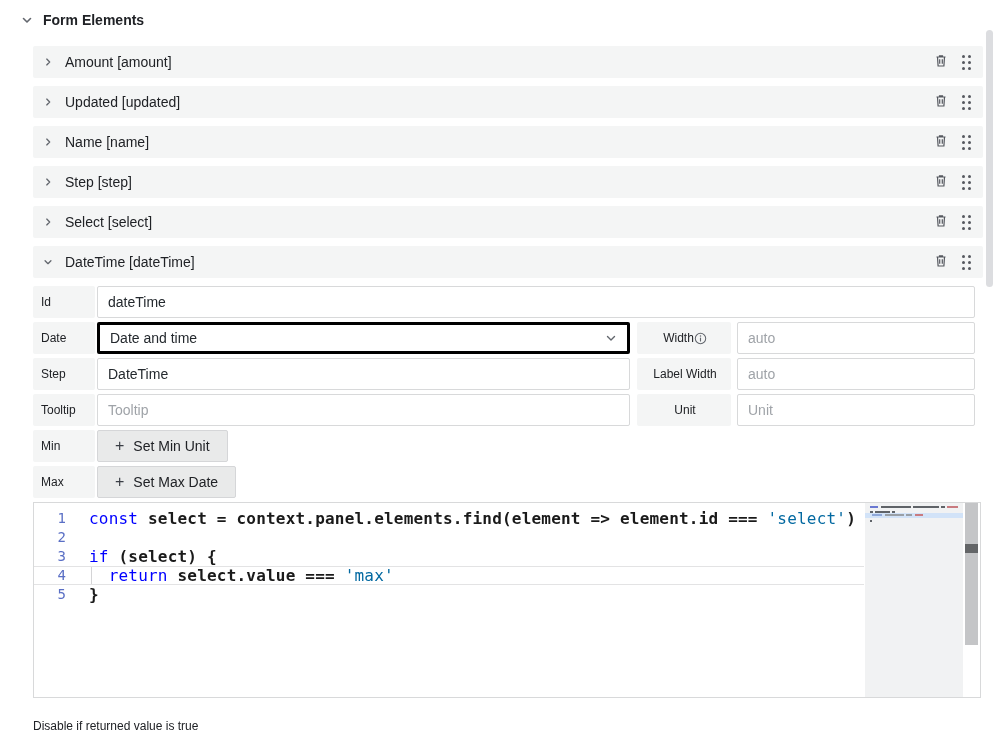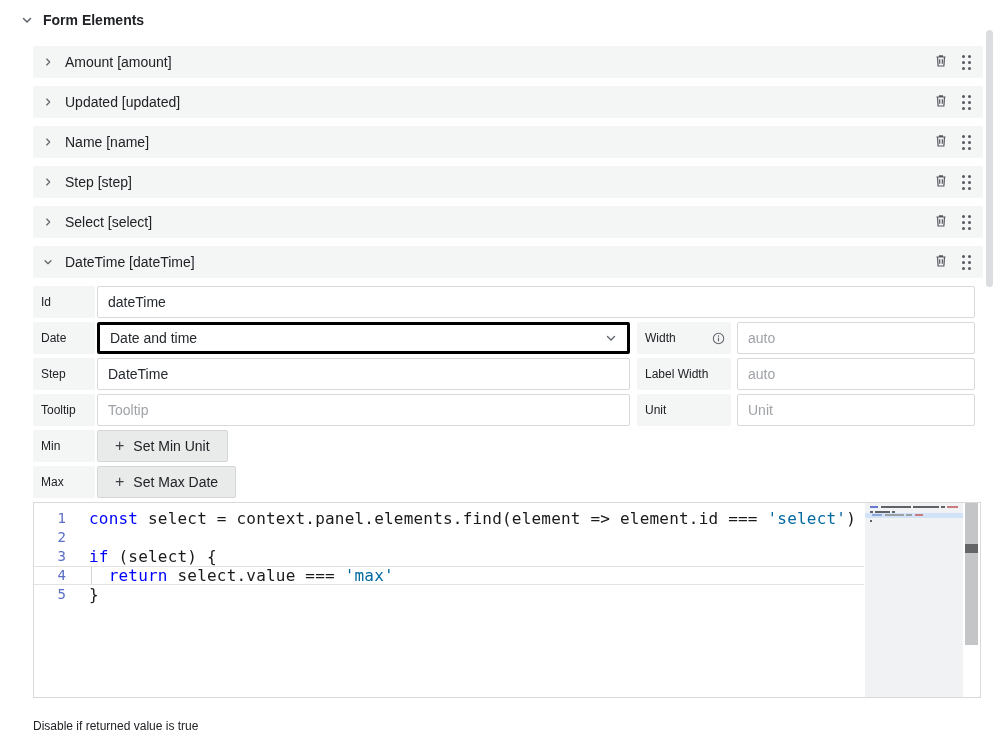--- a/index.html
+++ b/index.html
@@ -21,21 +21,21 @@
   .row-actions { margin-left: auto; display: flex; align-items: center; gap: 14px; color: #55585f; }
   .dots { display: grid; grid-template-columns: repeat(2, 3px); grid-template-rows: repeat(3, 3px); gap: 3px; }
   .dots i { width: 3px; height: 3px; border-radius: 50%; background: #55585f; }
 
   .fr { display: flex; height: 32px; margin-bottom: 4px; width: 942px; }
   .fl {
     width: 62px; background: #f4f5f5; display: flex; align-items: center;
     padding: 0 6px 0 8px; font-size: 12px; font-weight: 500; color: #202226;
     flex: 0 0 auto; margin-right: 2px; border-radius: 2px;
   }
-  .fl.wide { width: 94px; margin-left: 7px; margin-right: 6px; justify-content: space-between; }
+  .fl.wide { width: 94px; margin-left: 7px; margin-right: 6px; justify-content: center; }
   input.txt {
     height: 32px; border: 1px solid #d8d9da; border-radius: 2px; background: #fff;
     font-family: "Liberation Sans", sans-serif; font-size: 14px; color: #24292e;
     padding: 0 8px 0 10px; outline: none;
   }
   input.txt::placeholder { color: #9fa3a8; }
   .grow { flex: 1 1 auto; }
   .w533 { width: 533px; flex: 0 0 auto; }
   .w238 { width: 238px; flex: 0 0 auto; }
   .select {
@@ -58,21 +58,21 @@
   .lines { position: absolute; top: 6px; left: 0; width: 830px; }
   .cl {
     position: relative; display: flex; height: 19px; line-height: 19px; white-space: pre;
     font-family: "DejaVu Sans Mono", monospace; font-size: 16px; letter-spacing: 0.2px;
   }
   .ln {
     width: 32px; flex: 0 0 auto; text-align: right; color: #5a6fc5;
     font-size: 14px; letter-spacing: 0;
   }
   .code { padding-left: 23px; color: #1a1a1a; }
-  .kw { color: #0000ff; } .str { color: #0369a1; } .df { color: #1a1a1a; }
+  .kw { color: #0000ff; } .str { color: #0369a1; } .df { color: #1a1a1a; font-weight: bold; }
   .cl.cur { box-shadow: inset 0 1px 0 0 #e3e3e4, inset 0 -1px 0 0 #e3e3e4; }
   .guide { position: absolute; left: 57px; top: 1px; bottom: 1px; width: 1px; background: #d4d4d6; }
 
   .minimap { position: absolute; left: 831px; top: 0; width: 98px; height: 100%; background: #f1f2f3; }
   .mm { position: absolute; height: 2px; }
   .mm-band { position: absolute; left: 0; width: 100%; height: 5px; top: 10px; background: #d2e3f8; }
   .c-blue { background: #6a78d1; } .c-dark { background: #5f6368; } .c-red { background: #c97b80; }
   .c-lblue { background: #8fa8d8; } .c-gray { background: #9aa0a6; }
   .vscroll { position: absolute; left: 931px; top: 0; width: 13px; height: 142px; background: #c4c5c7; }
   .vmarker { position: absolute; left: 0; top: 41px; width: 100%; height: 9px; background: #636567; }

